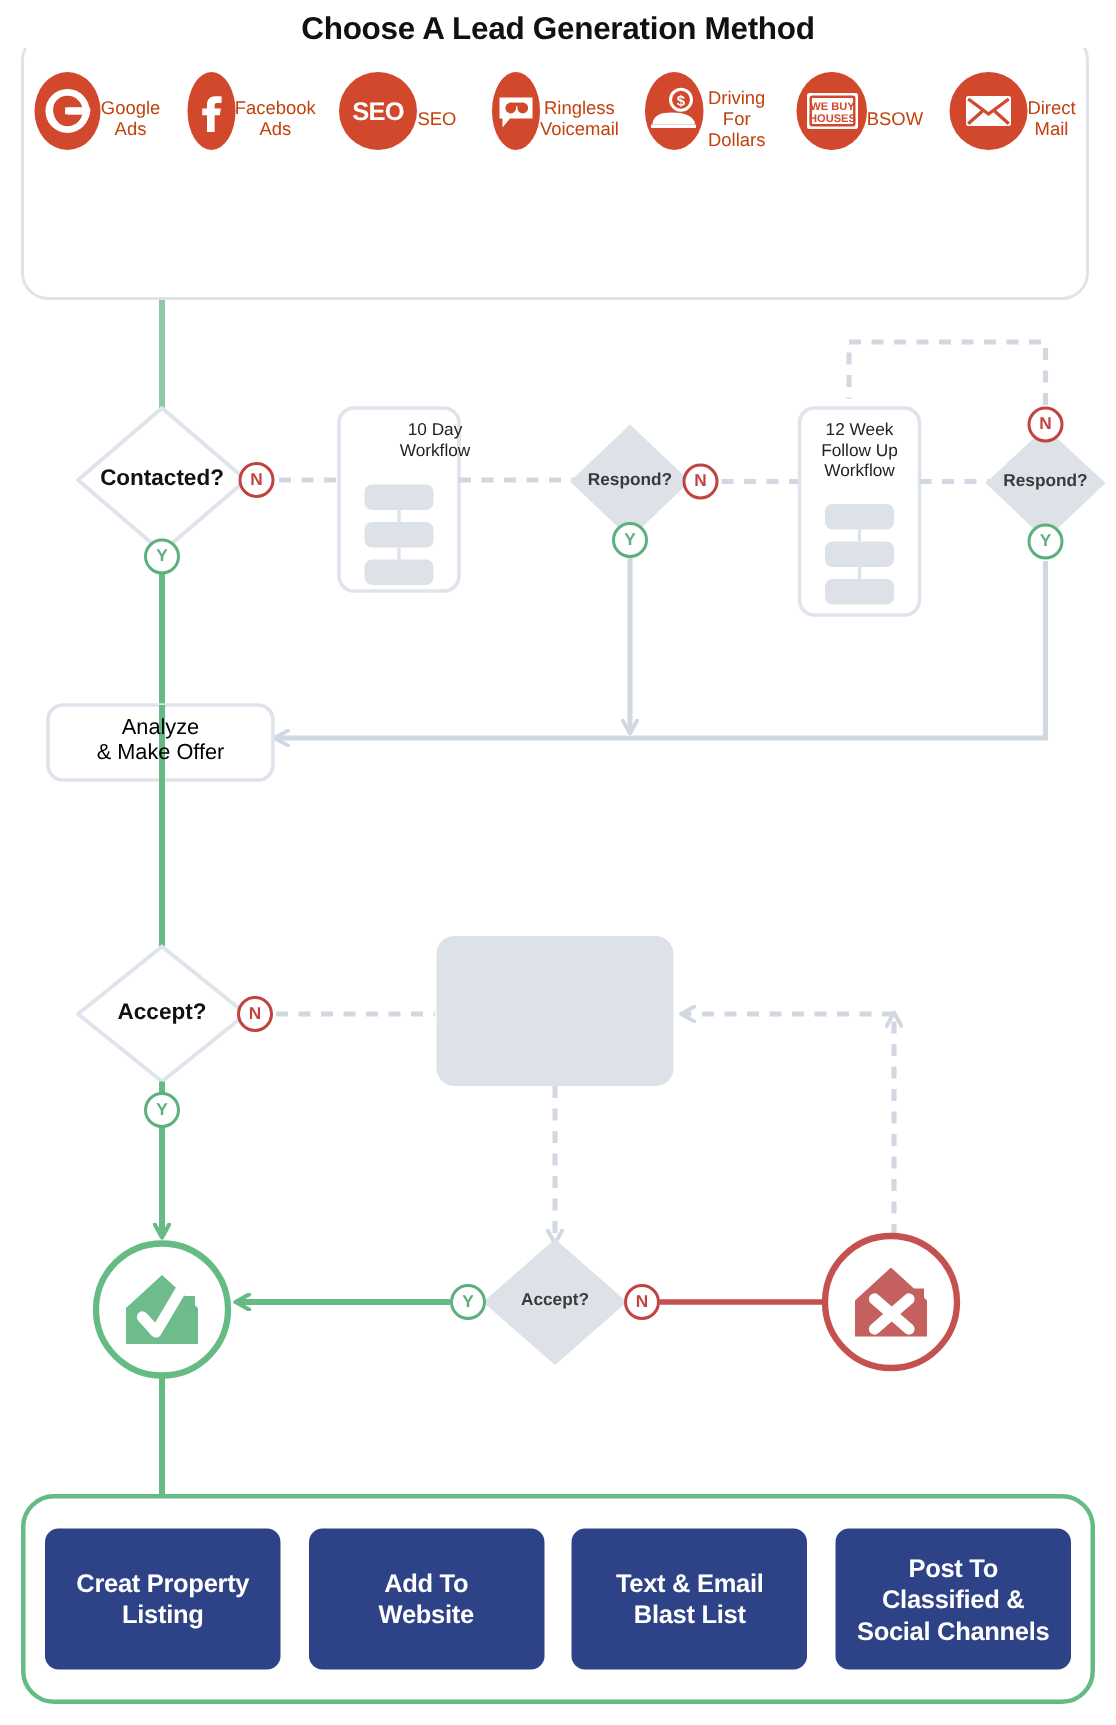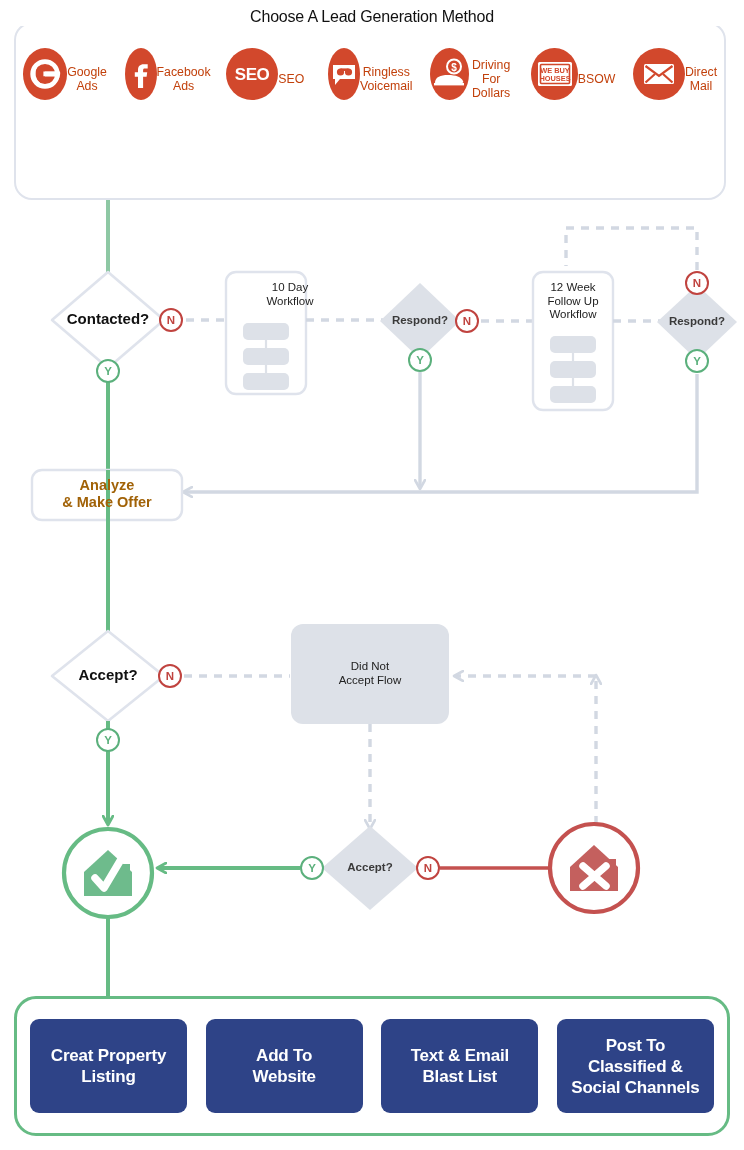--- a/index.html
+++ b/index.html
@@ -5,38 +5,38 @@
   html,body{margin:0;padding:0;background:#ffffff;}
   body{width:744px;height:1150px;position:relative;overflow:hidden;
        font-family:"Liberation Sans", sans-serif;color:#1d1d1d;}
   #stage{position:absolute;left:0;top:0;width:744px;height:1150px;}
   svg#canvas{position:absolute;left:0;top:0;width:744px;height:1150px;}
 
   
   .srcpanel{position:absolute;left:14px;top:22px;width:712px;height:178px;
             border:2px solid #dfe3ec;border-radius:18px;box-sizing:border-box;background:#fff;}
   .srctitle{position:absolute;top:8px;left:0;width:744px;text-align:center;
-            font-size:16px;font-weight:normal;letter-spacing:-.2px;color:#111;
+            font-size:21px;font-weight:bold;letter-spacing:-.2px;color:#111;
             background:#fff;padding:0;}
   .srctitle span{background:#fff;padding:0 12px;}
   .srcrow{position:absolute;left:14px;top:48px;width:712px;display:flex;
           justify-content:space-around;align-items:flex-start;}
   .srcitem{width:84px;display:flex;flex-direction:row;align-items:center;}
   .srccircle{width:52px;height:52px;border-radius:50%;background:#d2482c;
              display:flex;align-items:center;justify-content:center;}
   .srclabel{margin-top:9px;font-size:12.3px;line-height:14px;text-align:center;color:#c2410c;}
 
   
   .nodetext{position:absolute;text-align:center;pointer-events:none;}
 
   .diamond-label{font-size:15px;font-weight:bold;color:#111;}
   .diamond-label.small{font-size:11.5px;font-weight:bold;color:#3a3a3a;}
 
   .boxlabel{font-size:11.5px;line-height:13.5px;color:#222;text-align:center;}
-  .analyze-label{font-size:14.5px;font-weight:bold;line-height:17px;color:#a16207;text-align:center;}
+  .analyze-label{font-size:14.5px;font-weight:normal;line-height:17px;color:#000000;text-align:center;}
 
   .badge{position:absolute;width:24px;height:24px;border-radius:50%;
          background:#fff;display:flex;align-items:center;justify-content:center;
          font-size:11.5px;font-weight:bold;box-sizing:border-box;}
   .badge.n{border:2.6px solid #c0433f;color:#c0433f;}
   .badge.y{border:2.6px solid #5bb07c;color:#5bb07c;}
 
   
   .outpanel{position:absolute;left:14px;top:996px;width:716px;height:140px;
             border:3.5px solid #66bb84;border-radius:22px;box-sizing:border-box;background:#fff;}
@@ -235,21 +235,20 @@
   <div class="nodetext diamond-label small" style="left:360px;top:314px;width:120px;">Respond?</div>
 
   <div class="nodetext boxlabel" style="left:533px;top:281px;width:80px;">12 Week<br>Follow Up<br>Workflow</div>
 
   <div class="nodetext diamond-label small" style="left:637px;top:315px;width:120px;">Respond?</div>
 
   <div class="nodetext analyze-label" style="left:32px;top:477px;width:150px;">Analyze<br>&amp; Make Offer</div>
 
   <div class="nodetext diamond-label" style="left:18px;top:666px;width:180px;">Accept?</div>
 
-  <div class="nodetext boxlabel" style="left:291px;top:660px;width:158px;">Did Not<br>Accept Flow</div>
 
   <div class="nodetext diamond-label small" style="left:310px;top:861px;width:120px;">Accept?</div>
 
   <div class="badge n" style="left:159px;top:308px;">N</div>
   <div class="badge y" style="left:96px;top:359px;">Y</div>
 
   <div class="badge n" style="left:455px;top:309px;">N</div>
   <div class="badge y" style="left:408px;top:348px;">Y</div>
 
   <div class="badge n" style="left:685px;top:271px;">N</div>

